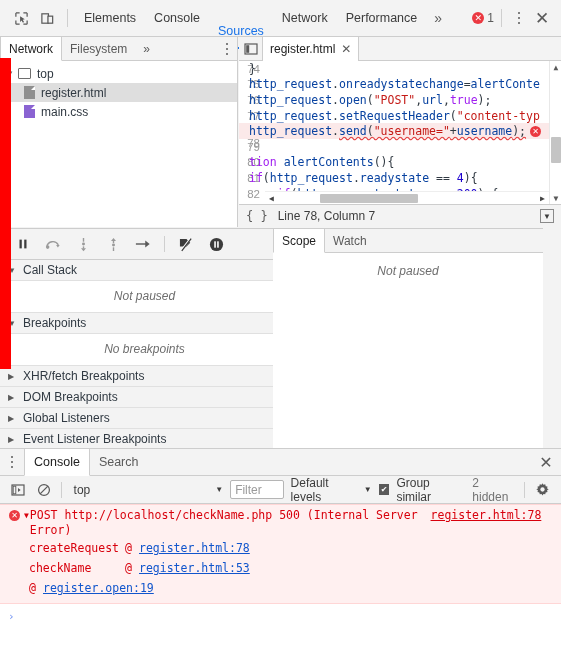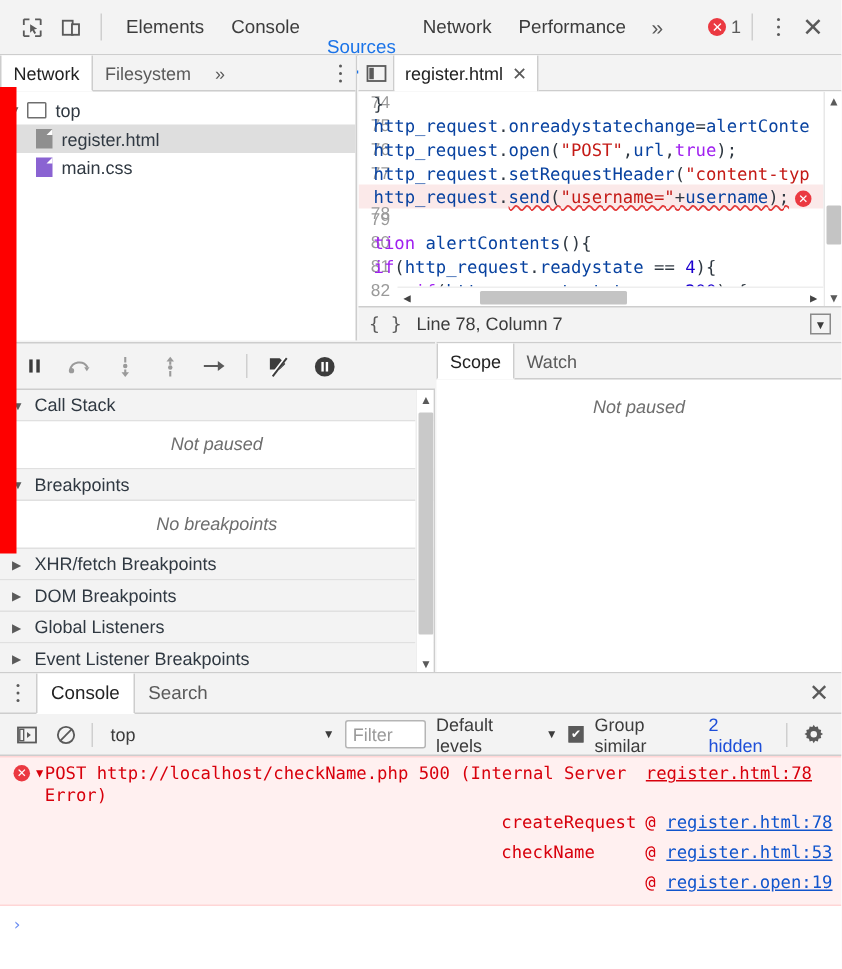--- a/index.html
+++ b/index.html
@@ -148,21 +148,21 @@
               font-size:12px; padding:8px 0 9px 0; border-bottom:1px solid #e0e0e0; }
   .side-scroll { position:absolute; right:0; top:0; width:12px; height:188px; background:#fff;
                  border-left:1px solid #eee; }
   .side-scroll .up,.side-scroll .dn{width:12px;height:12px;display:flex;align-items:center;
                  justify-content:center;font-size:8px;color:#5a5a5a;cursor:pointer;}
   .side-scroll .dn{position:absolute;bottom:0;left:0;}
   .side-scroll .thumb{position:absolute;left:1px;top:15px;width:10px;height:148px;
                  background:#c9c9c9;border-radius:1px;cursor:pointer;}
 
   
-  .scope-pane { position:absolute; left:291px; top:191px; width:270px; height:220px;
+  .scope-pane { position:absolute; left:273px; top:191px; width:270px; height:220px;
                 background:#fff; border-top:1px solid #cdcdcd; }
   .scope-tabbar { height:24px; background:#f3f3f3; border-bottom:1px solid #cdcdcd;
                   display:flex; align-items:stretch; }
   .scope-body { text-align:center; font-style:italic; color:#6e6e6e; font-size:12px;
                 padding-top:11px; }
 
   
   .drawer { position:absolute; left:0; top:448px; width:561px; height:198px;
             background:#fff; border-top:1px solid #cdcdcd; }
   .drawer-tabbar { height:27px; background:#f3f3f3; border-bottom:1px solid #cdcdcd;
@@ -183,37 +183,37 @@
   .ctx-select { display:flex; align-items:center; width:160px; cursor:pointer; }
   .ctx-select .lbl{ padding-left:5px; }
   .ctx-select .car{ margin-left:auto; font-size:8px; }
   .filter-box { width:55px; height:19px; border:1px solid #b5b5b5; background:#fff;
                 border-radius:2px; font-size:12px; color:#9a9a9a; padding:0 4px;
                 display:flex; align-items:center; cursor:text; }
   .levels { display:flex; align-items:center; gap:4px; cursor:pointer; }
   .levels .car{ font-size:8px; }
   .chk { width:11px;height:11px;border:1px solid #5a5a5a;background:#5a5a5a;
          color:#fff;font-size:8px;line-height:10px;text-align:center;cursor:pointer; }
-  .hidden-cnt{ color:#1d4ed8; }
+  .hidden-cnt{ color:#737373; }
   .gear { margin-left:auto; width:22px;height:22px;display:flex;align-items:center;
           justify-content:center;color:#5a5a5a;cursor:pointer; }
 
   .console-body { height:141px; background:#fff; overflow:hidden;
                   font-family:"DejaVu Sans Mono", monospace; font-size:11.5px; }
   .msg-error { background:#fff0f0; border-top:1px solid #ffd6d6; border-bottom:1px solid #ffd6d6;
                padding:3px 6px 5px 6px; position:relative; }
   .msg-row1 { display:flex; align-items:flex-start; }
   .err-icon { width:11px;height:11px;border-radius:50%;background:#eb3941;color:#fff;
               font-size:8px;line-height:11px;text-align:center;margin:2px 4px 0 3px; flex:none;
               font-family:"Liberation Sans",sans-serif;}
   .exp-car { color:#d8000c; font-size:8px; margin:3px 1px 0 0; cursor:pointer; flex:none;}
   .err-text { color:#d8000c; flex:1; line-height:15px; }
   .src-link { color:#d8000c; text-decoration:underline; white-space:nowrap;
               margin-left:6px; cursor:pointer; }
-  .stack-row { display:flex; color:#d8000c; line-height:20px; padding-left:23px;justify-content:flex-end; }
+  .stack-row { display:flex; color:#d8000c; line-height:20px; padding-left:23px; }
   .stack-fn { width:96px; }
   .stack-at { width:14px; }
   .stack-link { color:#1155cc; text-decoration:underline; cursor:pointer; }
   .prompt-row { display:flex; align-items:center; height:24px; padding-left:8px; color:#6d8ff2; }
   .prompt-row .car { font-size:11px; }
 
   .left-edge { position:absolute; left:0; top:448px; width:11px; height:198px;
                background:#f3f3f3; border-right:1px solid #dcdcdc; }
   .plus-handle { position:absolute; left:0; top:630px; width:11px; height:16px;
                  display:flex; align-items:center; justify-content:center;

